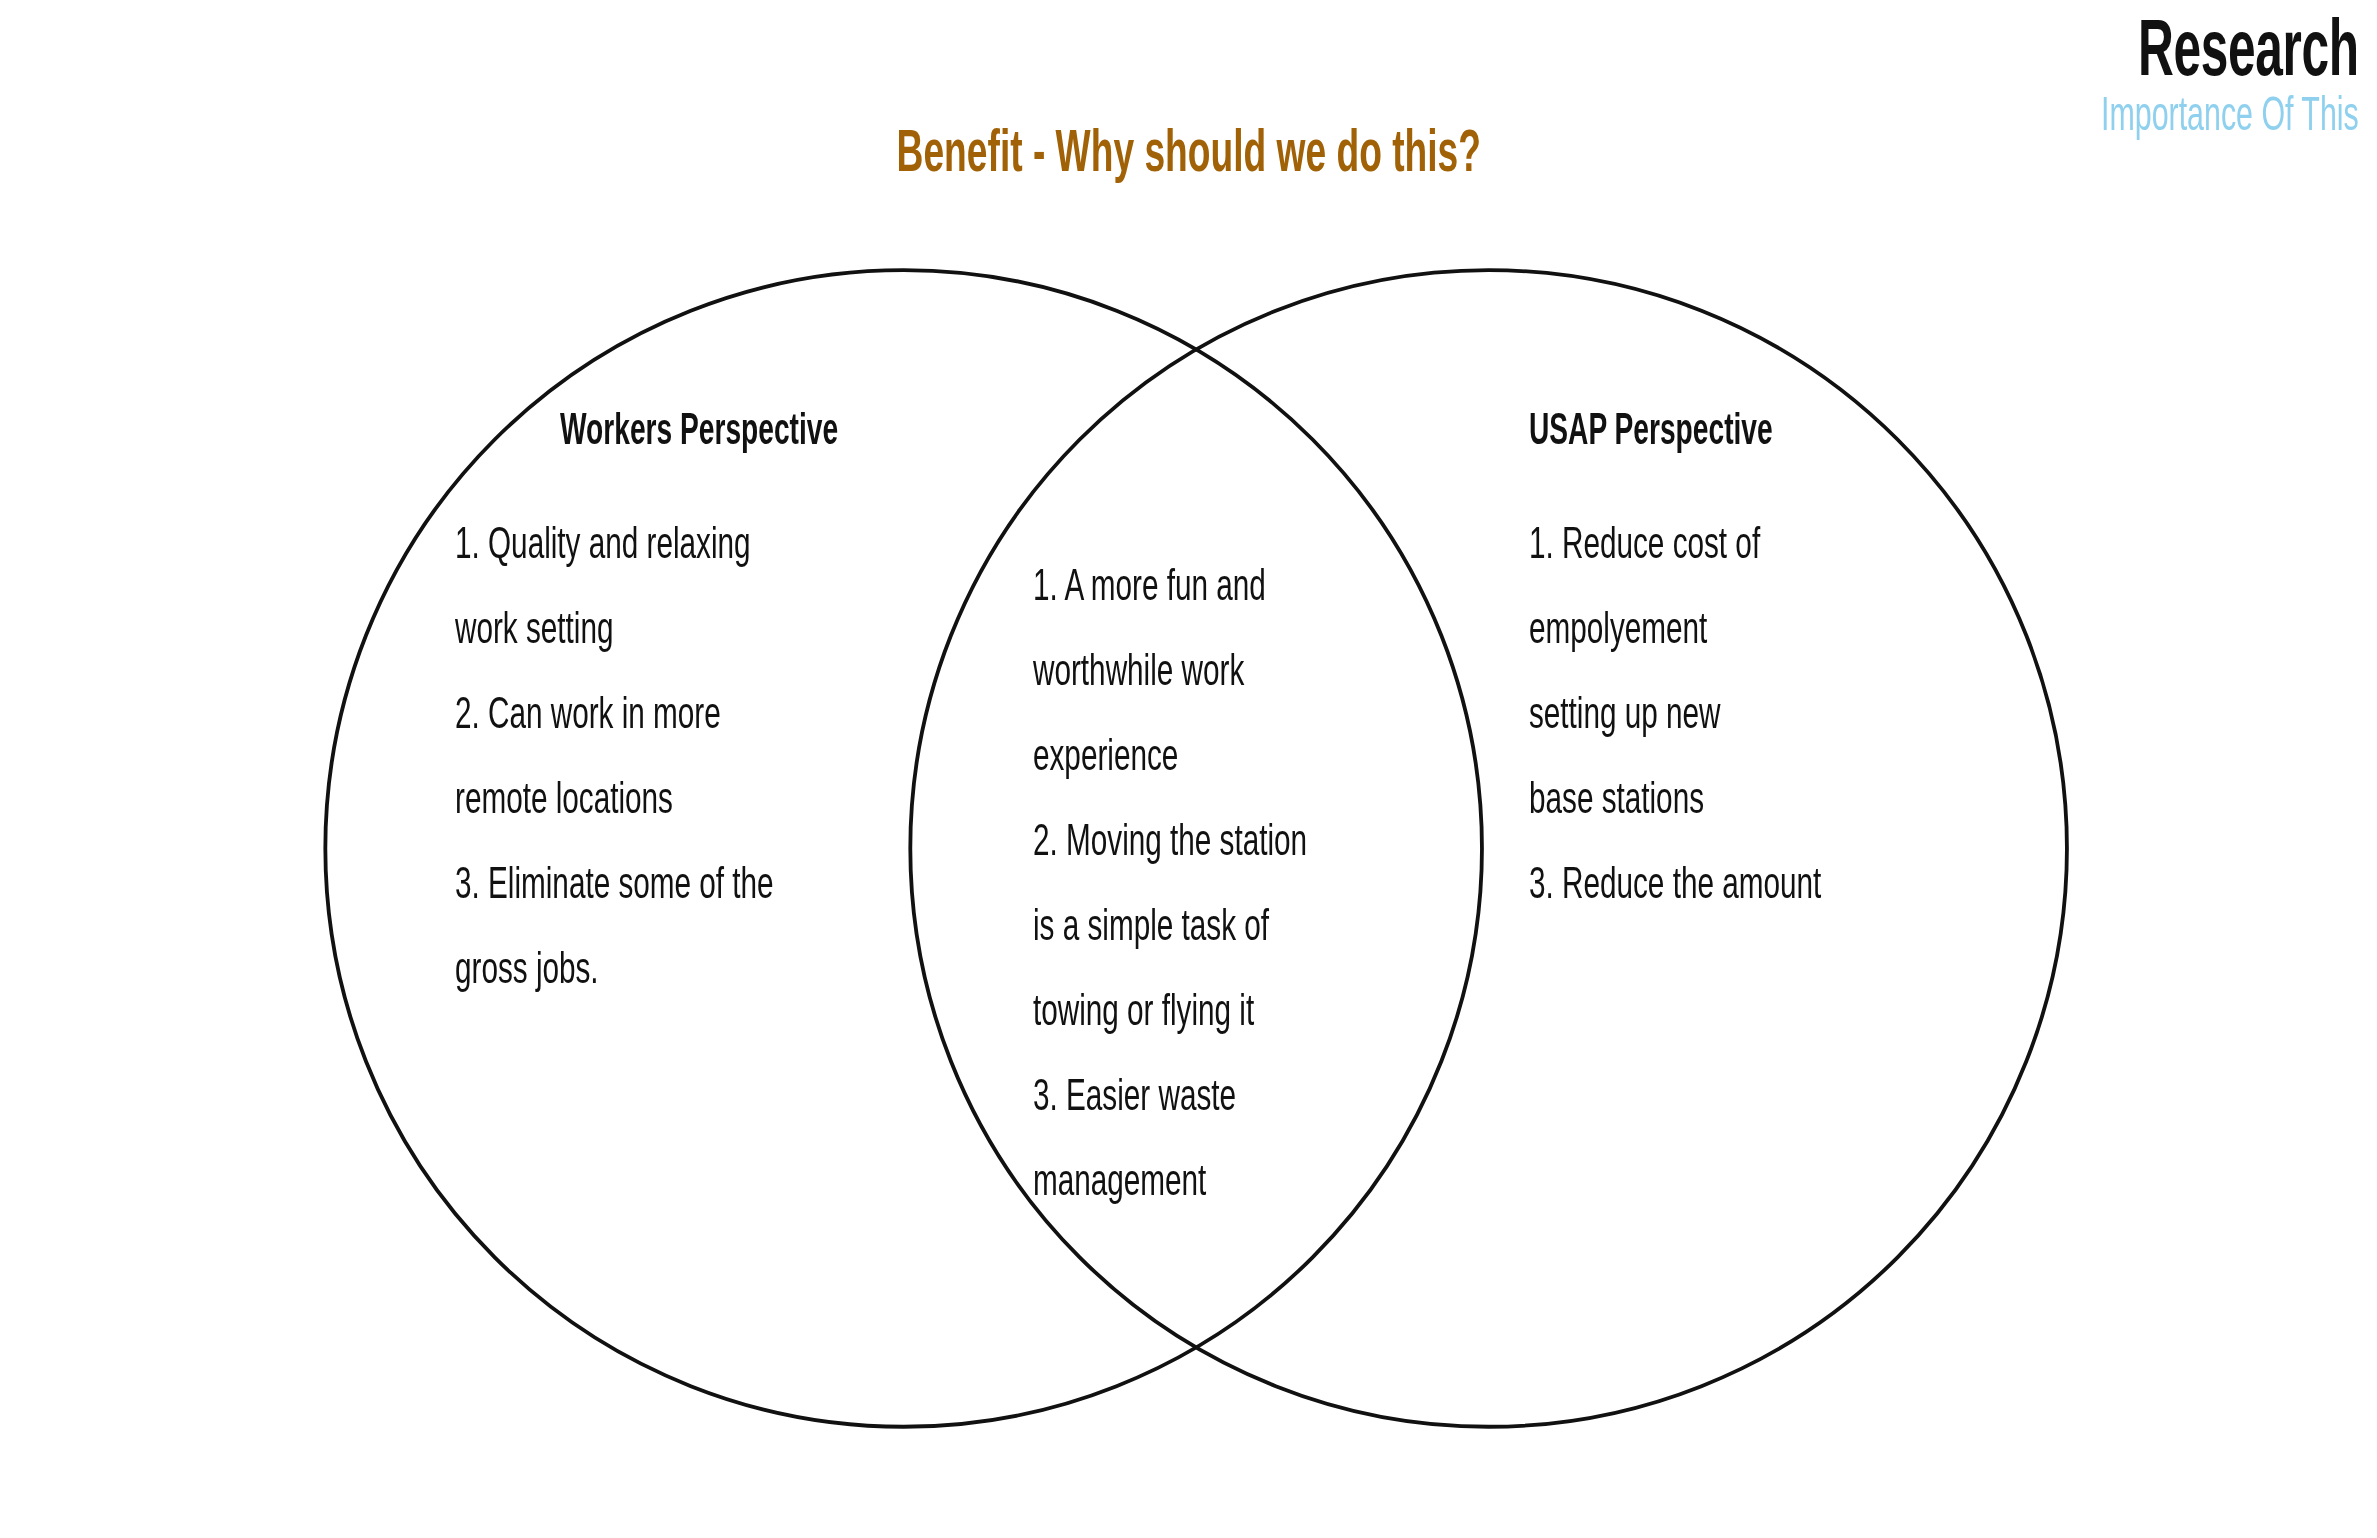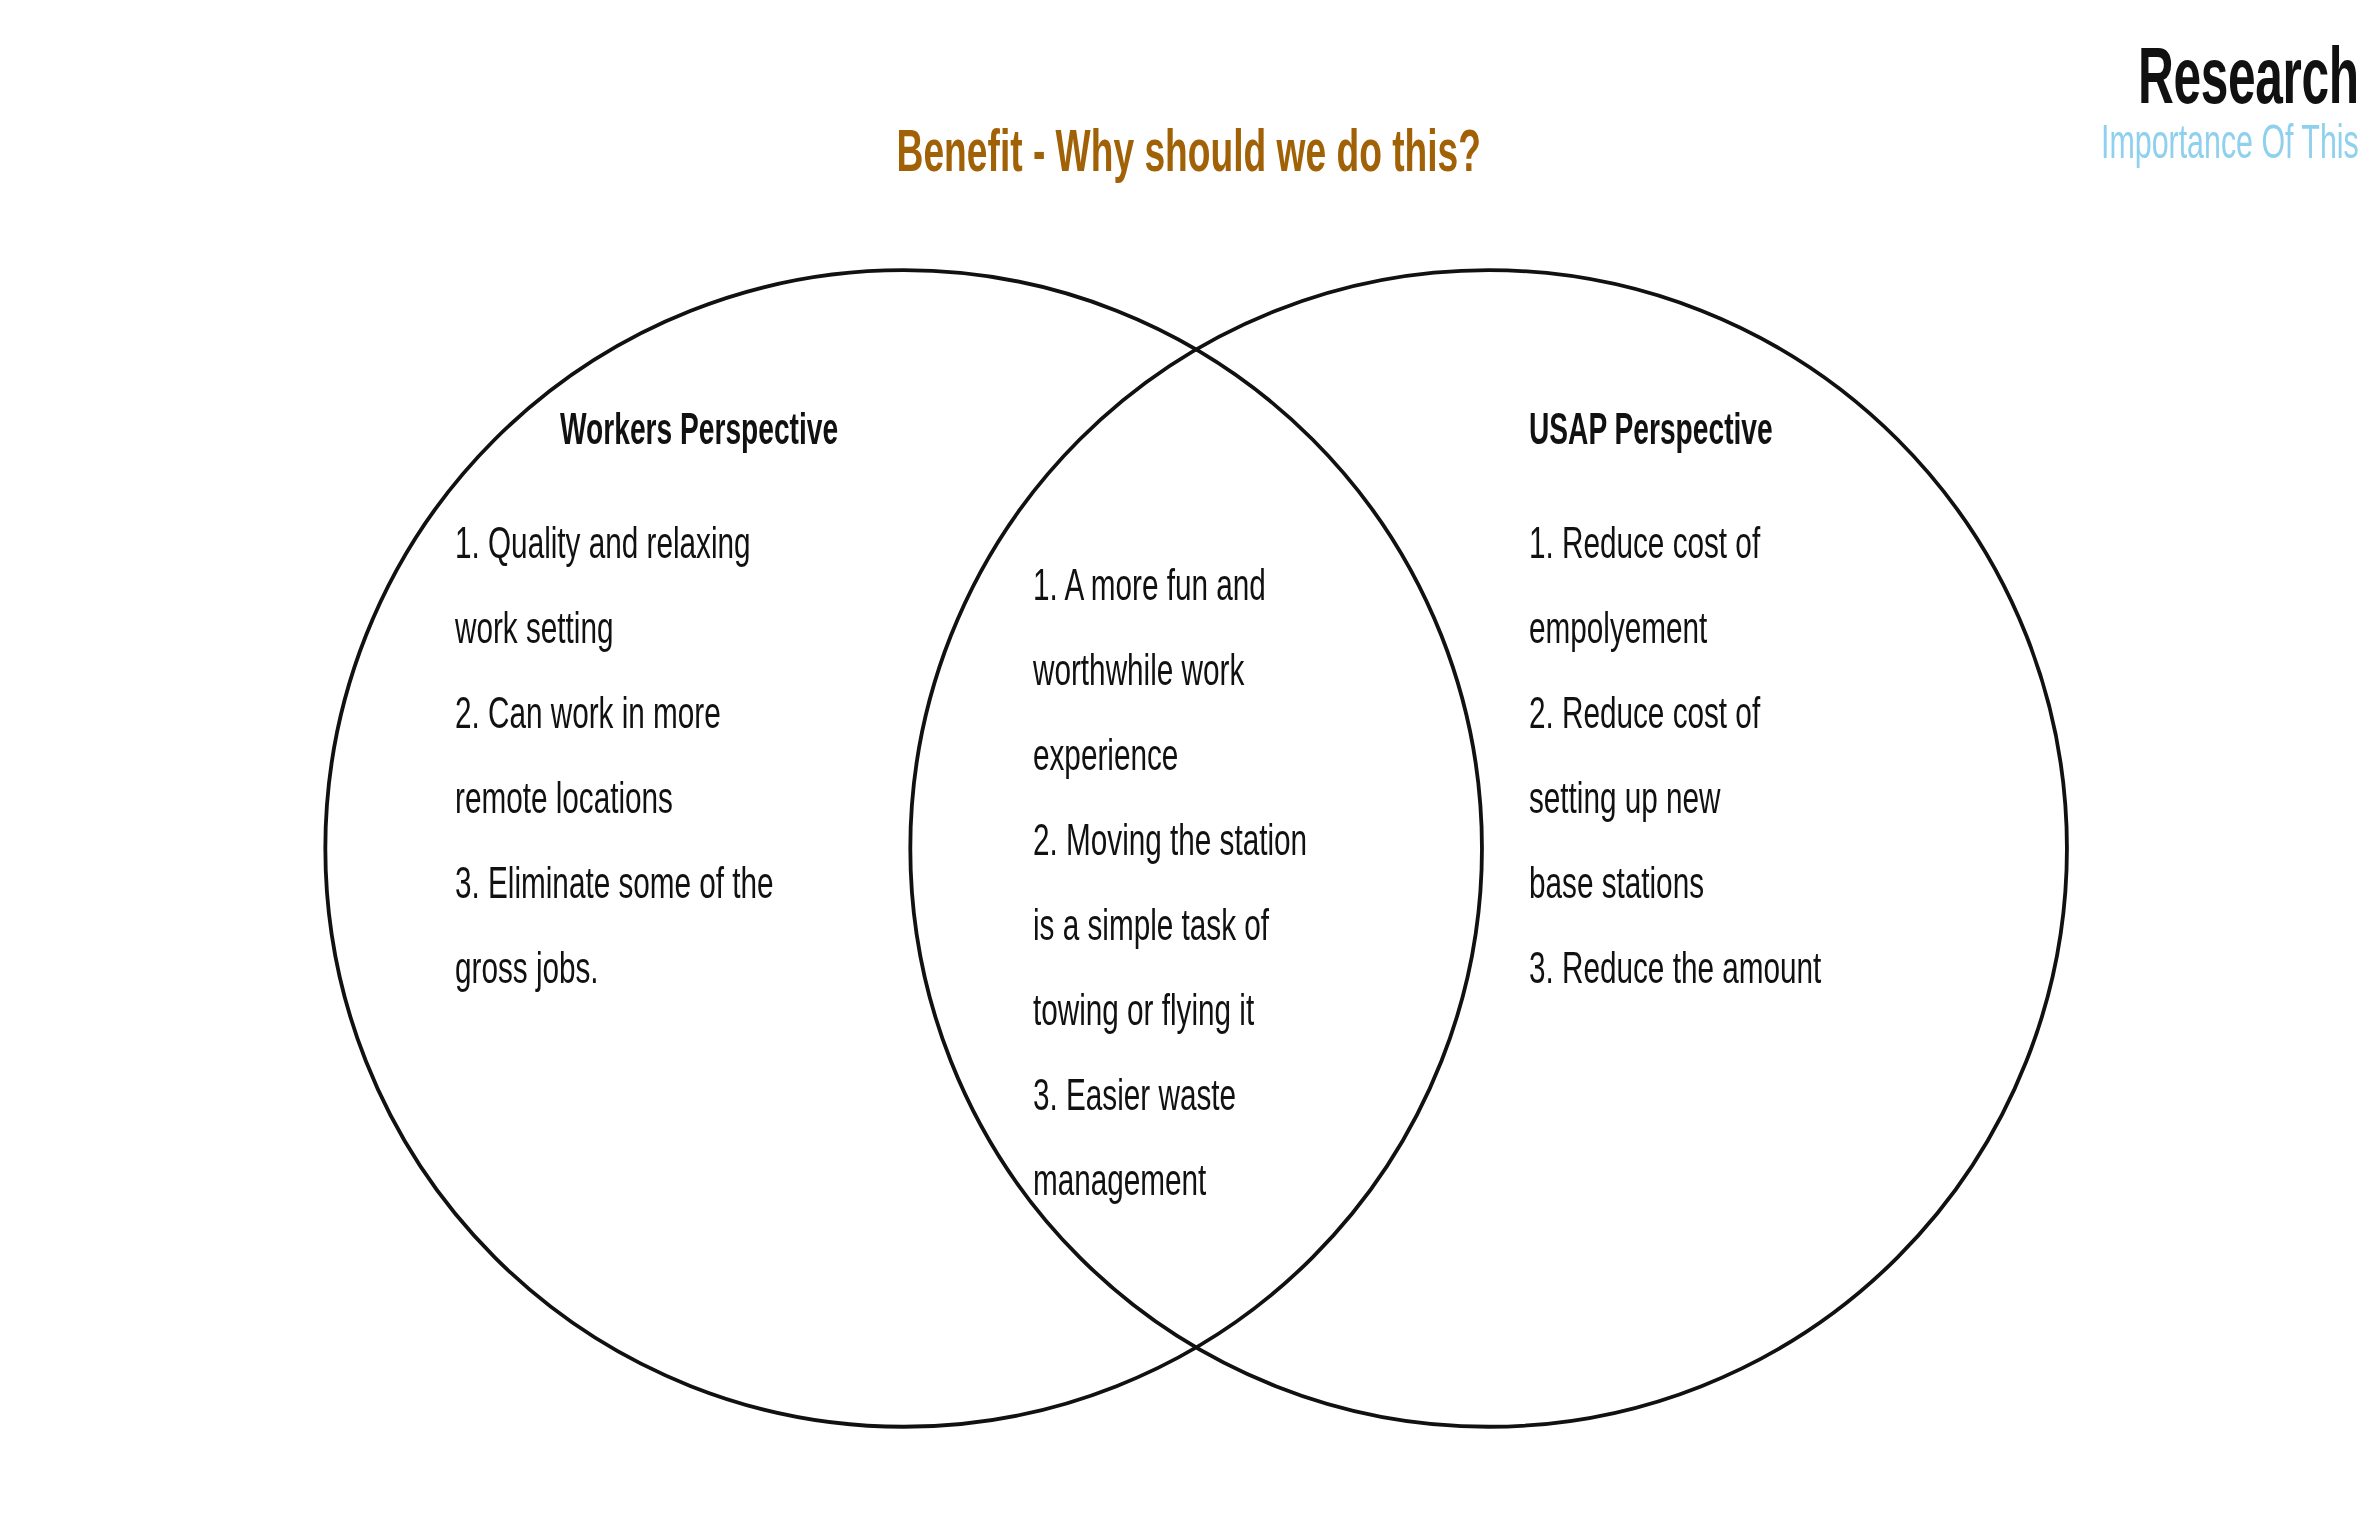--- a/index.html
+++ b/index.html
@@ -17,21 +17,20 @@
     -webkit-font-smoothing: antialiased;
   }
 
   
   #brand {
     position: absolute;
     top: 7.6px;
     right: 19px;
     text-align: right;
     line-height: 1;
-    margin-top: 28px;
   }
   #brand .brand-title {
     display: block;
     font-family: "Liberation Sans", sans-serif;
     font-weight: 700;
     font-size: 80px;
     letter-spacing: -0.5px;
     color: #111111;
     transform: scaleX(0.62);
     transform-origin: right center;
@@ -190,19 +189,18 @@
   </ul>
 </div>
 
 <div class="venn-col" id="col-right">
   <div class="col-heading">
     <span>USAP Perspective</span>
   </div>
   <ul class="col-list">
     <li><span class="ln">1. Reduce cost of</span></li>
     <li><span class="ln">empolyement</span></li>
-    <li><span class="ln">2. Reduce cost of</span></li>
     <li><span class="ln">setting up new</span></li>
     <li><span class="ln">base stations</span></li>
     <li><span class="ln">3. Reduce the amount</span></li>
   </ul>
 </div>
 
 
 </body></html>

